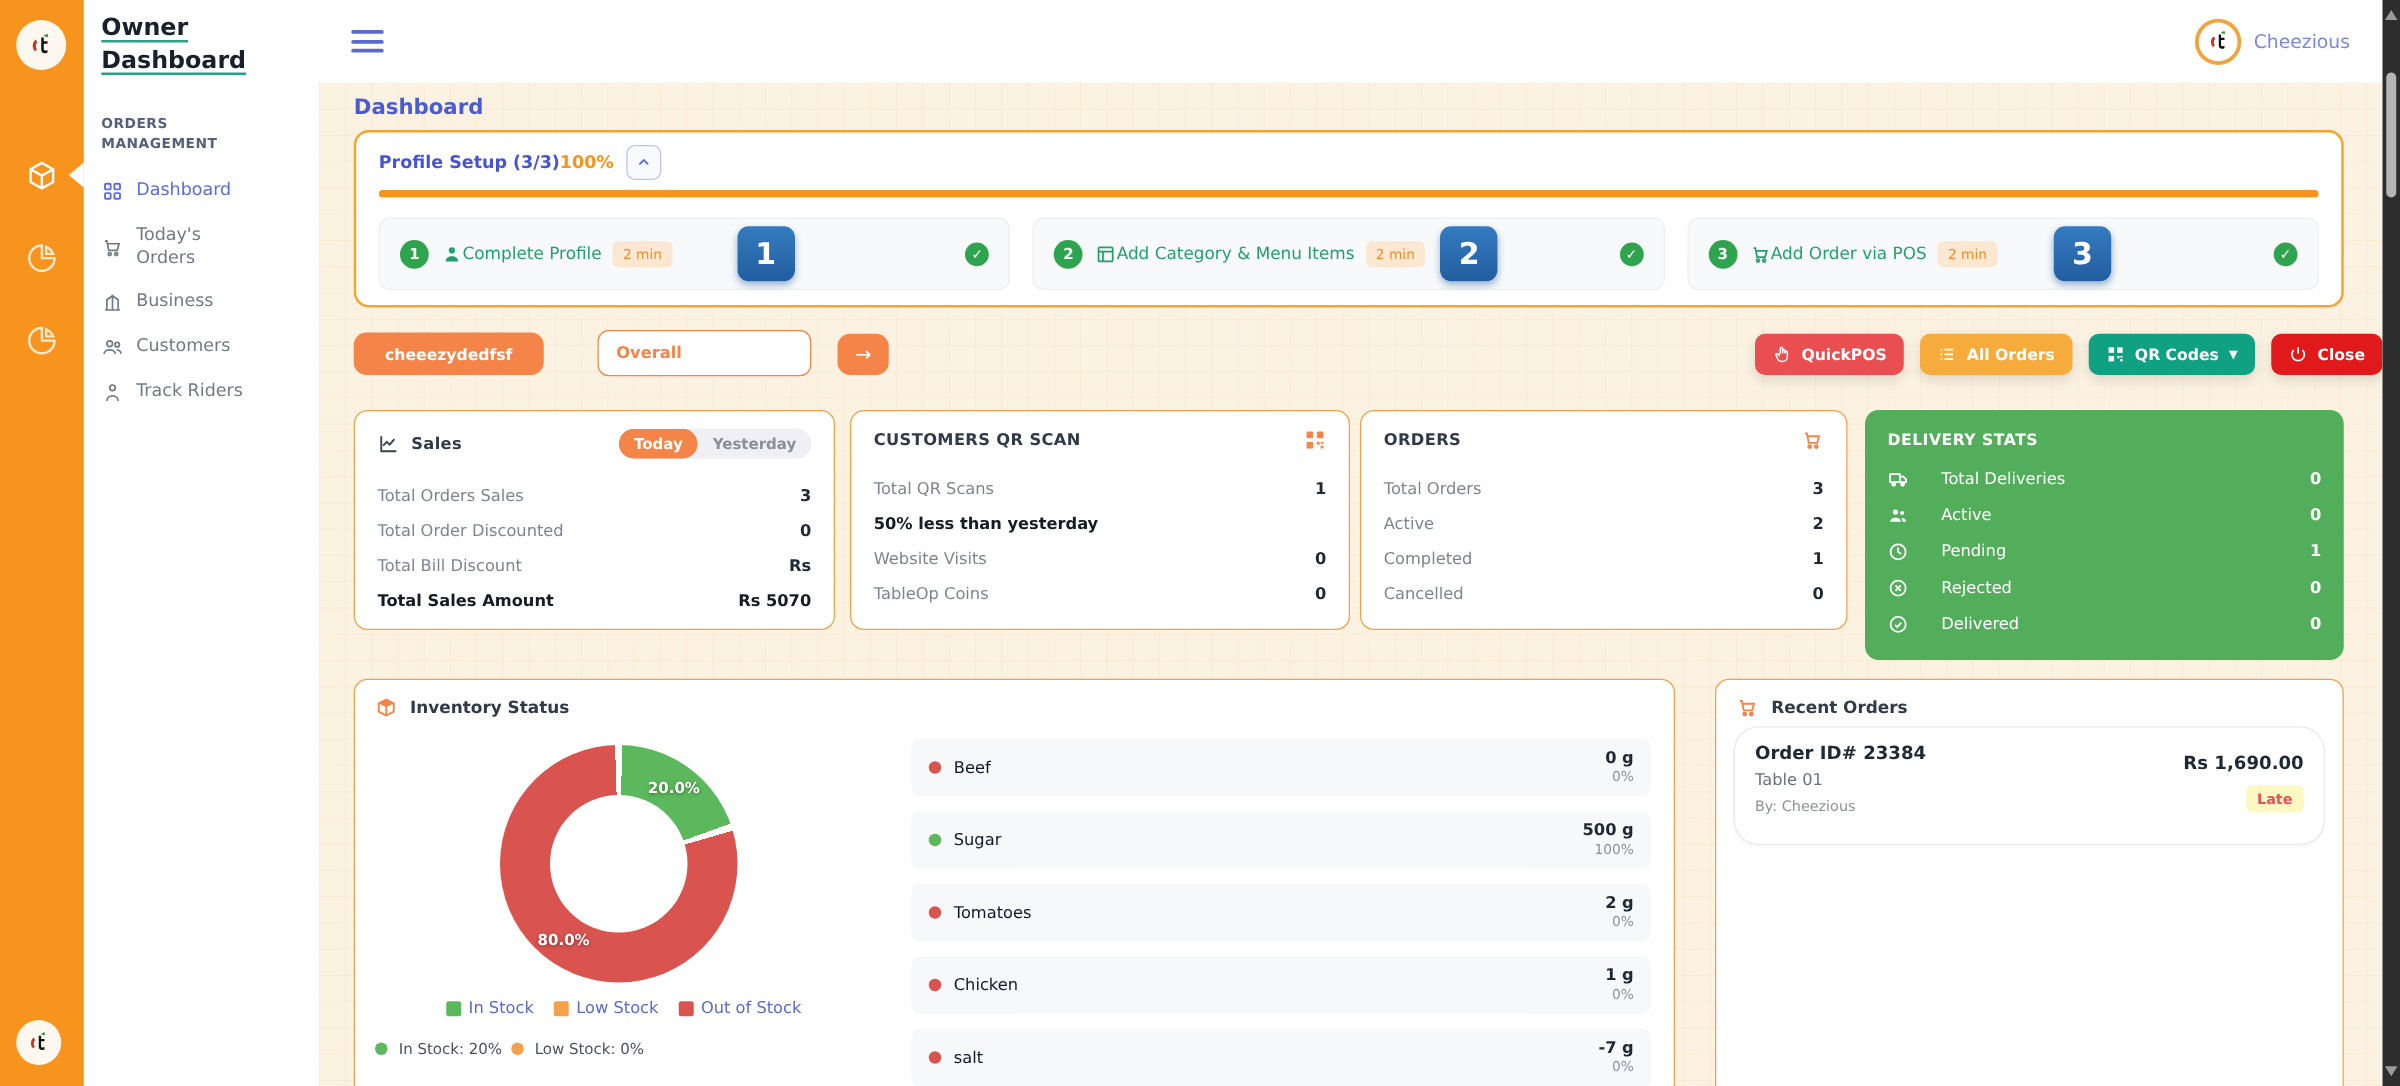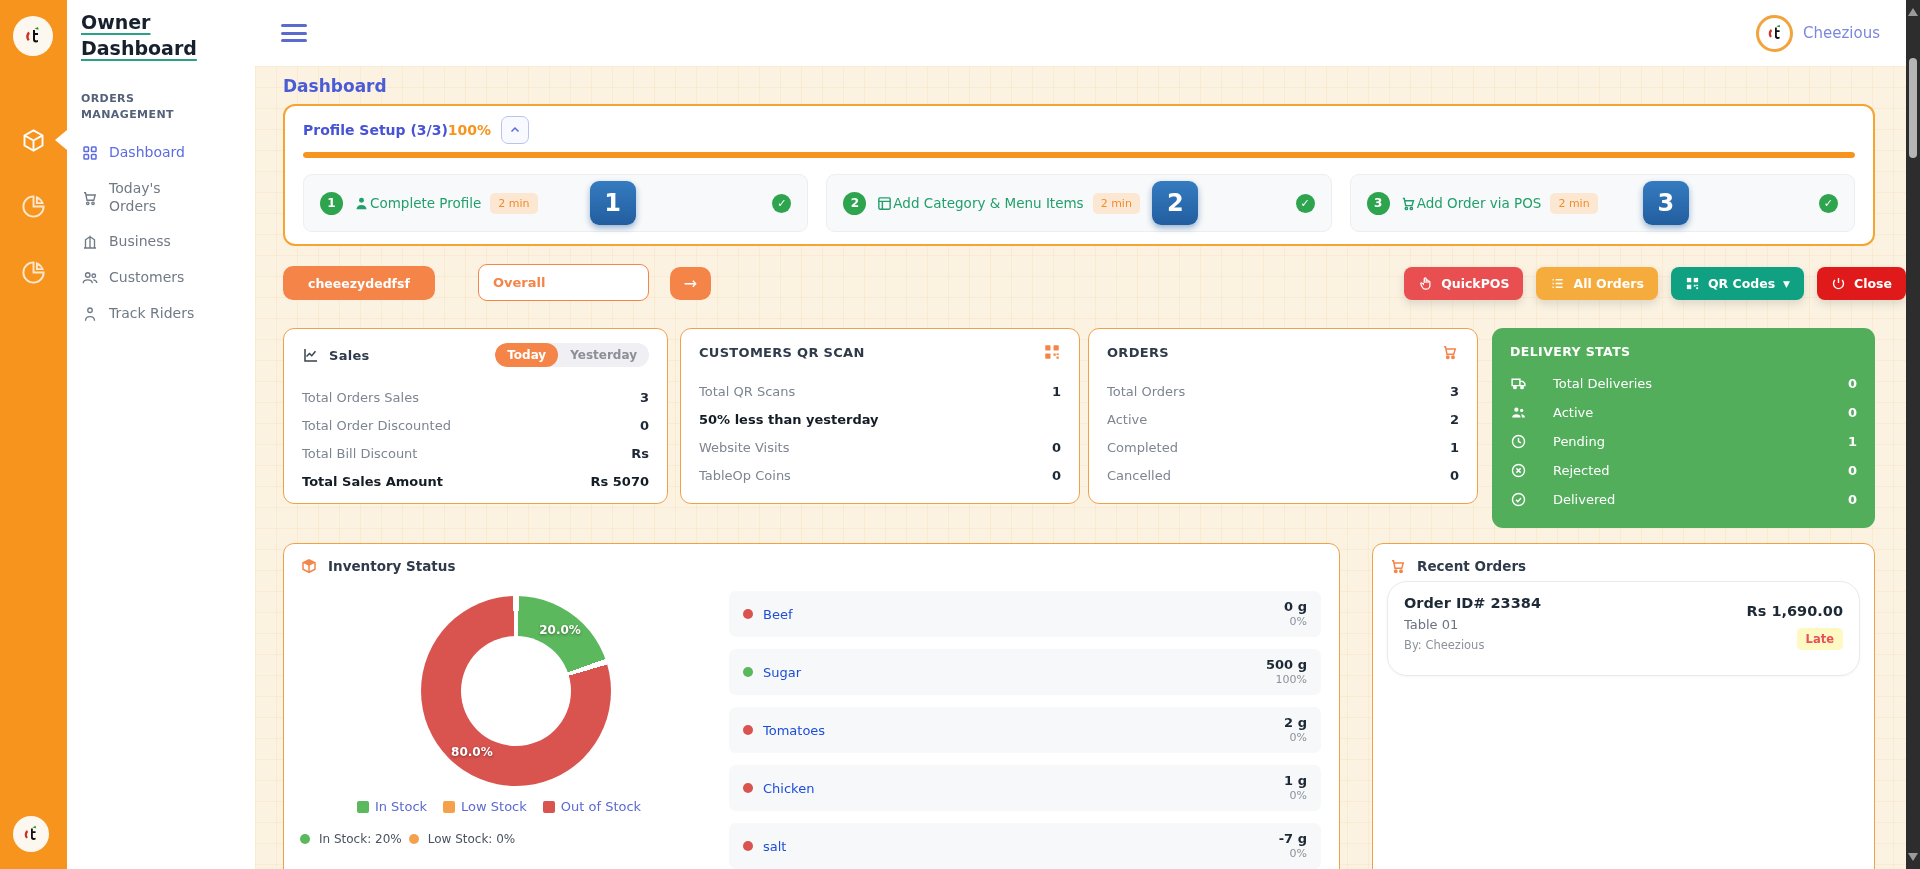--- a/index.html
+++ b/index.html
@@ -101,33 +101,33 @@
 
   .delivery{background:#53AE5C;border:none;color:#fff;}
   .delivery .d-title{font-size:12.5px;font-weight:800;letter-spacing:.4px;padding:16px 18px 4px;}
   .d-row{display:flex;align-items:center;margin:12px 18px;font-size:13px;gap:16px;}
   .d-row .d-ic{width:17px;height:17px;margin-right:10px;color:#fff;}
   .d-row .lb{flex:1;}
   .d-row .vl{font-weight:700;}
 
   
   .inv-head,.ro-head{display:flex;align-items:center;gap:10px;padding:13px 16px;font-size:13.5px;font-weight:700;color:#2F3B4A;}
-  .donut-wrap{position:absolute;left:137px;top:52px;width:190px;height:190px;}
+  .donut-wrap{position:absolute;left:116px;top:52px;width:190px;height:190px;}
   .donut{width:190px;height:190px;border-radius:50%;}
   .donut-hole{position:absolute;left:40px;top:40px;width:110px;height:110px;border-radius:50%;background:#fff;}
   .slice-label{position:absolute;color:#fff;font-size:12px;font-weight:800;text-shadow:0 1px 3px rgba(0,0,0,.4);transform:translate(-50%,-50%);}
   .chart-legend{position:absolute;left:0;top:255px;width:430px;display:flex;justify-content:center;gap:16px;}
   .chart-legend .lg{display:flex;align-items:center;gap:6px;font-size:13px;color:#5A6ACF;}
   .chart-legend .sw{width:12px;height:12px;border-radius:2px;}
   .inv-summary{position:absolute;left:16px;top:288px;display:flex;flex-direction:row;gap:7px;}
   .inv-summary .srow{display:flex;align-items:center;gap:9px;font-size:12px;color:#4A5260;}
   .dot{width:10px;height:10px;border-radius:50%;display:inline-block;}
   .inv-items{position:absolute;left:445px;right:18px;top:47px;display:flex;flex-direction:column;gap:12px;}
   .inv-item{height:46px;background:#F7F8F9;border-radius:7px;display:flex;align-items:center;padding:0 14px;}
-  .inv-item .nm{margin-left:10px;font-size:13px;color:#1d4ed8;}
+  .inv-item .nm{margin-left:10px;font-size:13px;color:#0f172a;}
   .inv-item .rgt{margin-left:auto;text-align:right;line-height:1.25;}
   .inv-item .qty{font-size:13px;font-weight:700;color:#1E2936;}
   .inv-item .pct{font-size:11px;color:#8A929B;}
 
   
   .order-item{position:absolute;left:14px;right:14px;top:37px;height:95px;background:#fff;border:1px solid #E9EAEE;
     border-radius:20px;padding:13px 16px;box-shadow:0 1px 3px rgba(0,0,0,.04);}
   .oi-id{font-size:14.5px;font-weight:800;color:#1E2936;}
   .oi-table{font-size:13px;color:#6B7280;margin-top:6px;}
   .oi-by{font-size:11.5px;color:#8A929B;margin-top:6px;}

